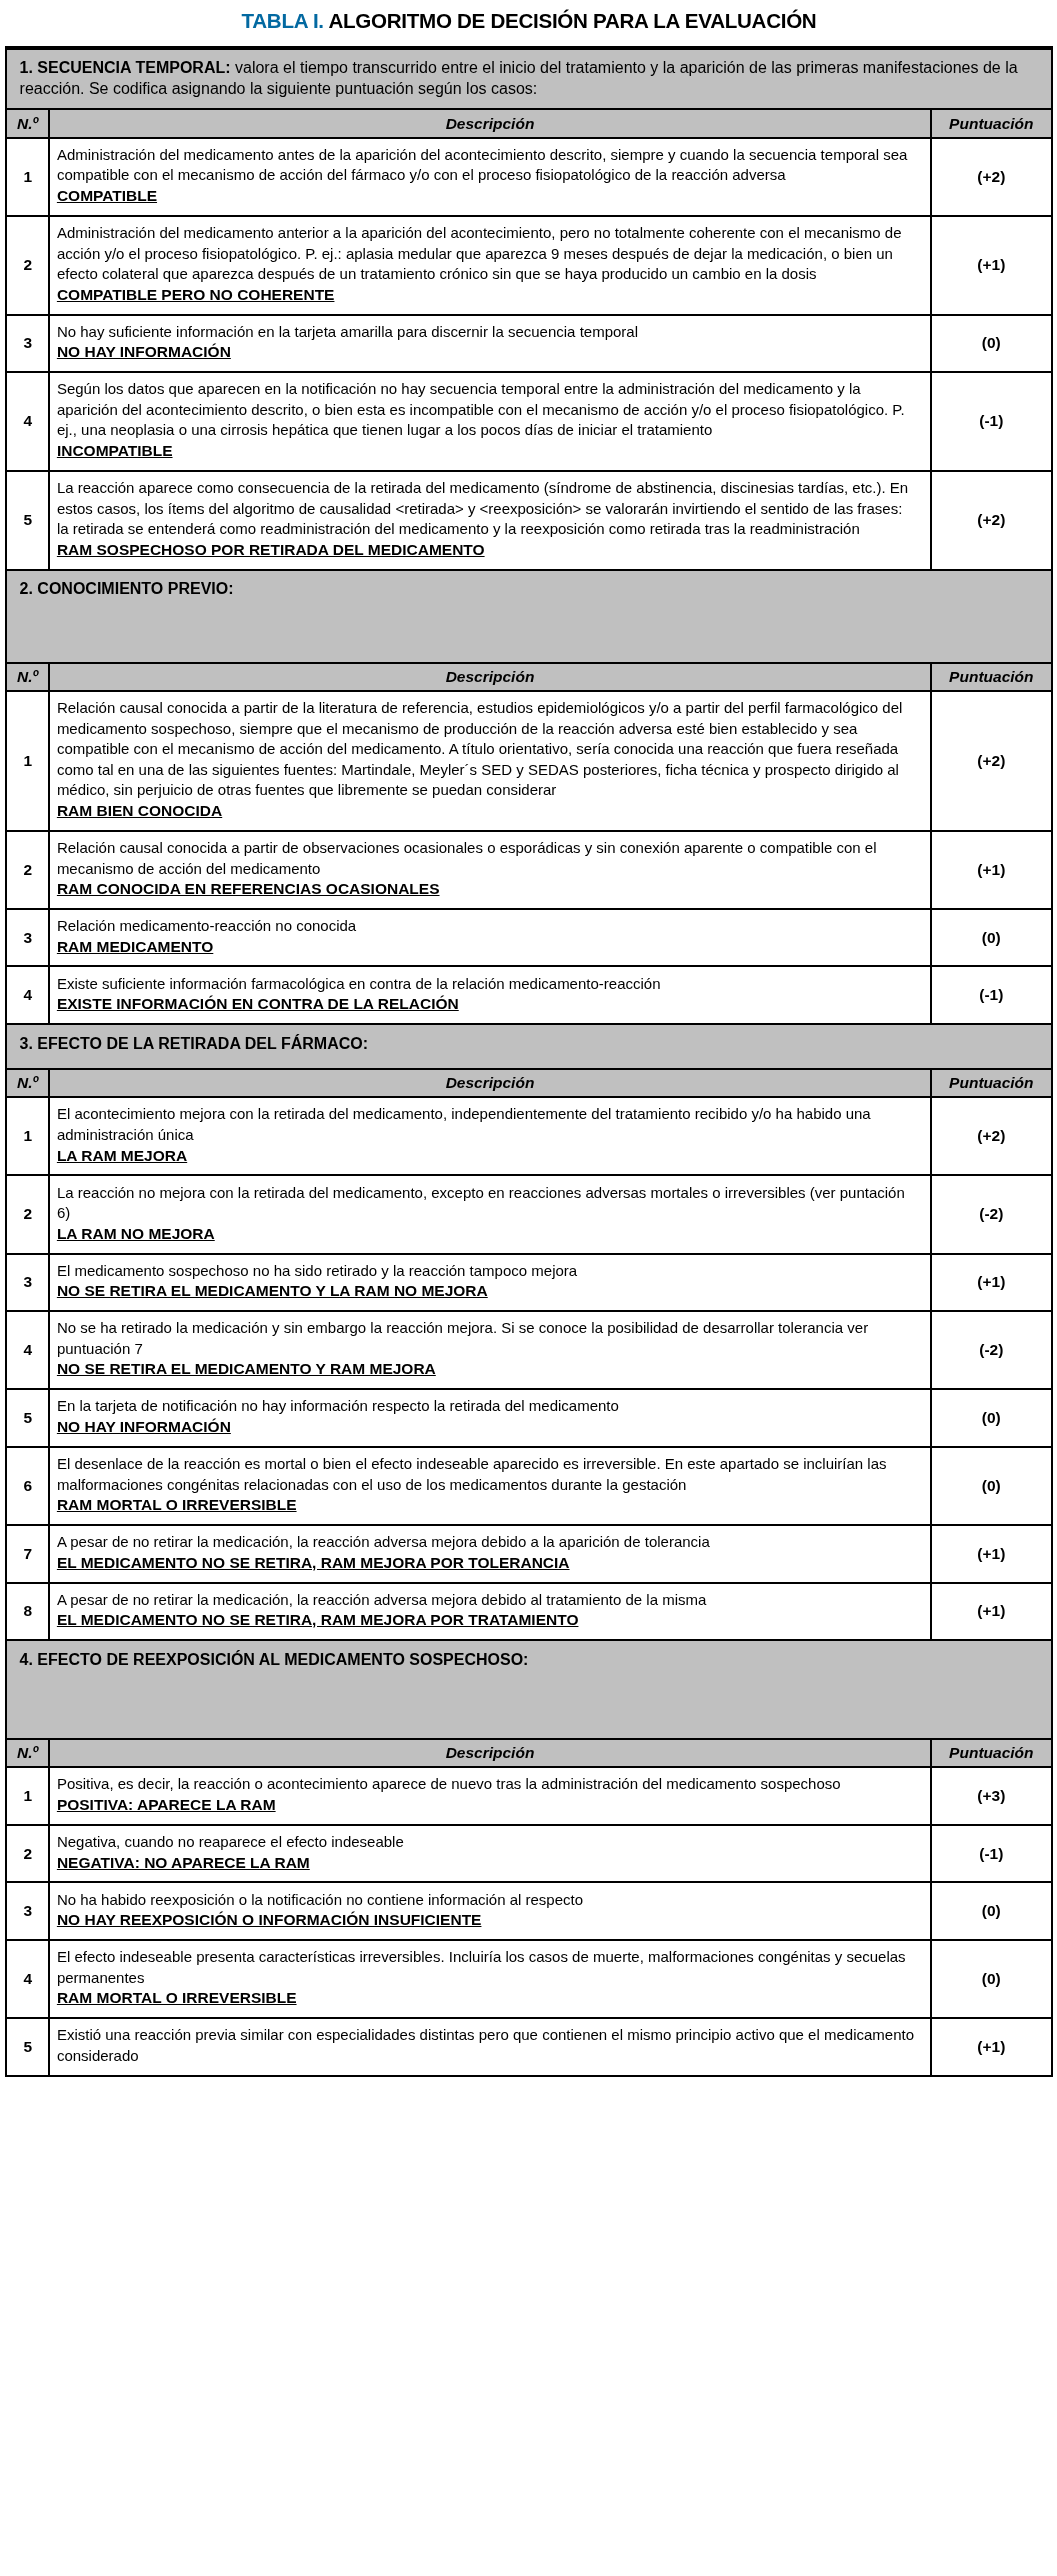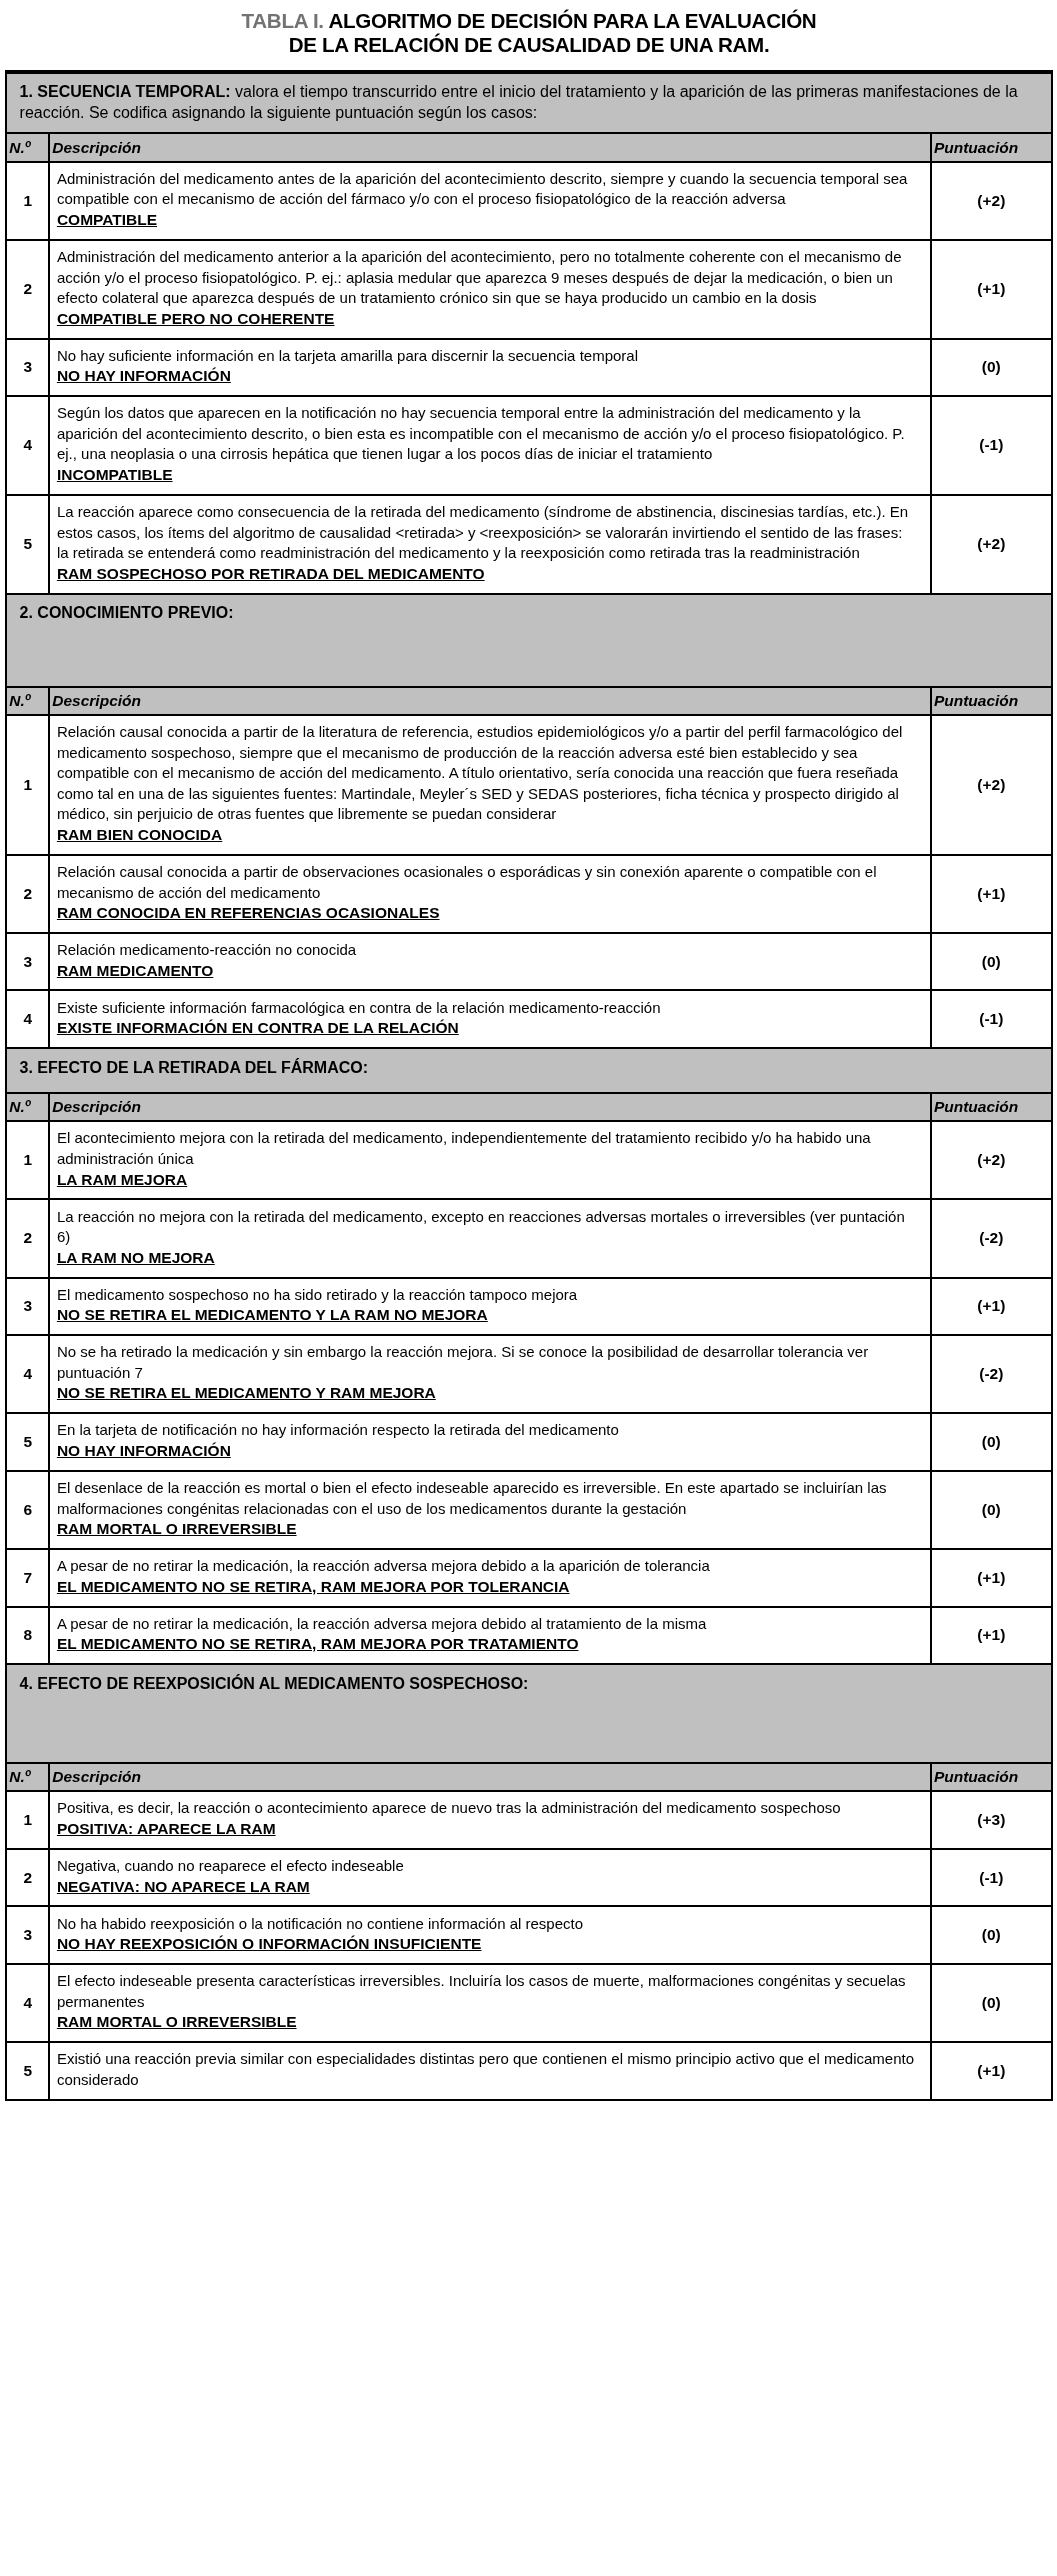--- a/index.html
+++ b/index.html
@@ -1,55 +1,54 @@
 <!DOCTYPE html>
 <html style="font-size:8.2px"><head>
 <meta charset="utf-8">
 <style>
   html,body{margin:0;padding:0;background:#fff;color:#000;}
   body{width:1058px;font-family:"Liberation Sans", sans-serif;-webkit-font-smoothing:antialiased;}
   .page{padding:7.2px 0 31px 0;}
 
   
   .title{text-align:center;font-size:20.6px;line-height:24px;letter-spacing:-0.3px;margin:2.1px 10.3px 12.4px 10.3px;font-weight:bold;font-stretch:condensed;}
-  .title .gray{color:#737373;}
+  .title .gray{color:#0369a1;}
 
   
   .doc{margin:0 5.2px;border:2.6px solid #000;background:#fff;}
 
   .intro-row{padding:7.7px 13.4px;font-size:15px;line-height:20.6px;}
 
   
   .sec-heading{background:#c0c0c0;border-top:2.1px solid #000;border-bottom:2.1px solid #000;
     padding:8.8px 12.4px;font-size:16px;line-height:20.6px;box-sizing:border-box;}
   .sec-heading .hb{font-weight:bold;text-align:center;}
 
   
   table.rules{width:100%;border-collapse:collapse;table-layout:fixed;}
   .rules col.c-num{width:42px;}
   .rules col.c-score{width:120px;}
-  .rules th{background:#c0c0c0;font-style:italic;font-weight:bold;font-size:15.5px;padding:4.1px 2.1px;border:2.1px solid #000;text-align:left;}
+  .rules th{background:#c0c0c0;font-style:italic;font-weight:bold;font-size:15.5px;padding:4.1px 2.1px;border:2.1px solid #000;text-align:center;}
   .rules td{border:2.1px solid #000;}
   .rules td.num{text-align:center;vertical-align:middle;font-weight:bold;font-size:15.5px;}
   .rules td.desc{font-size:15px;line-height:20.6px;padding:6.2px 13.4px 8.2px 6.7px;vertical-align:middle;}
   .rules td.desc .lbl{font-weight:bold;font-size:15.5px;text-decoration:underline;}
   .rules td.score{text-align:center;vertical-align:middle;font-weight:bold;font-size:15.5px;}
   .rules th:first-child,.rules td:first-child{border-left:none;}
   .rules th:last-child,.rules td:last-child{border-right:none;}
   .rules thead th{border-top:none;}
   .rules tbody tr:last-child td{border-bottom:none;border-radius:10px;}
 </style>
 </head>
 <body>
 
 <div class="page">
 
   <div class="title">
     <div><span class="gray">TABLA I.</span> <span>ALGORITMO DE DECISIÓN PARA LA EVALUACIÓN</span></div>
-    <div>DE LA RELACIÓN DE CAUSALIDAD DE UNA RAM.</div>
   </div>
 
   <div class="doc">
 
 
     <div class="sec-heading">
       <span class="hb">1. SECUENCIA TEMPORAL:</span><span> valora el tiempo transcurrido entre el inicio del tratamiento y la aparición de las primeras manifestaciones de la reacción. Se codifica asignando la siguiente puntuación según los casos:</span>
     </div>
     <table class="rules">
       <colgroup>

